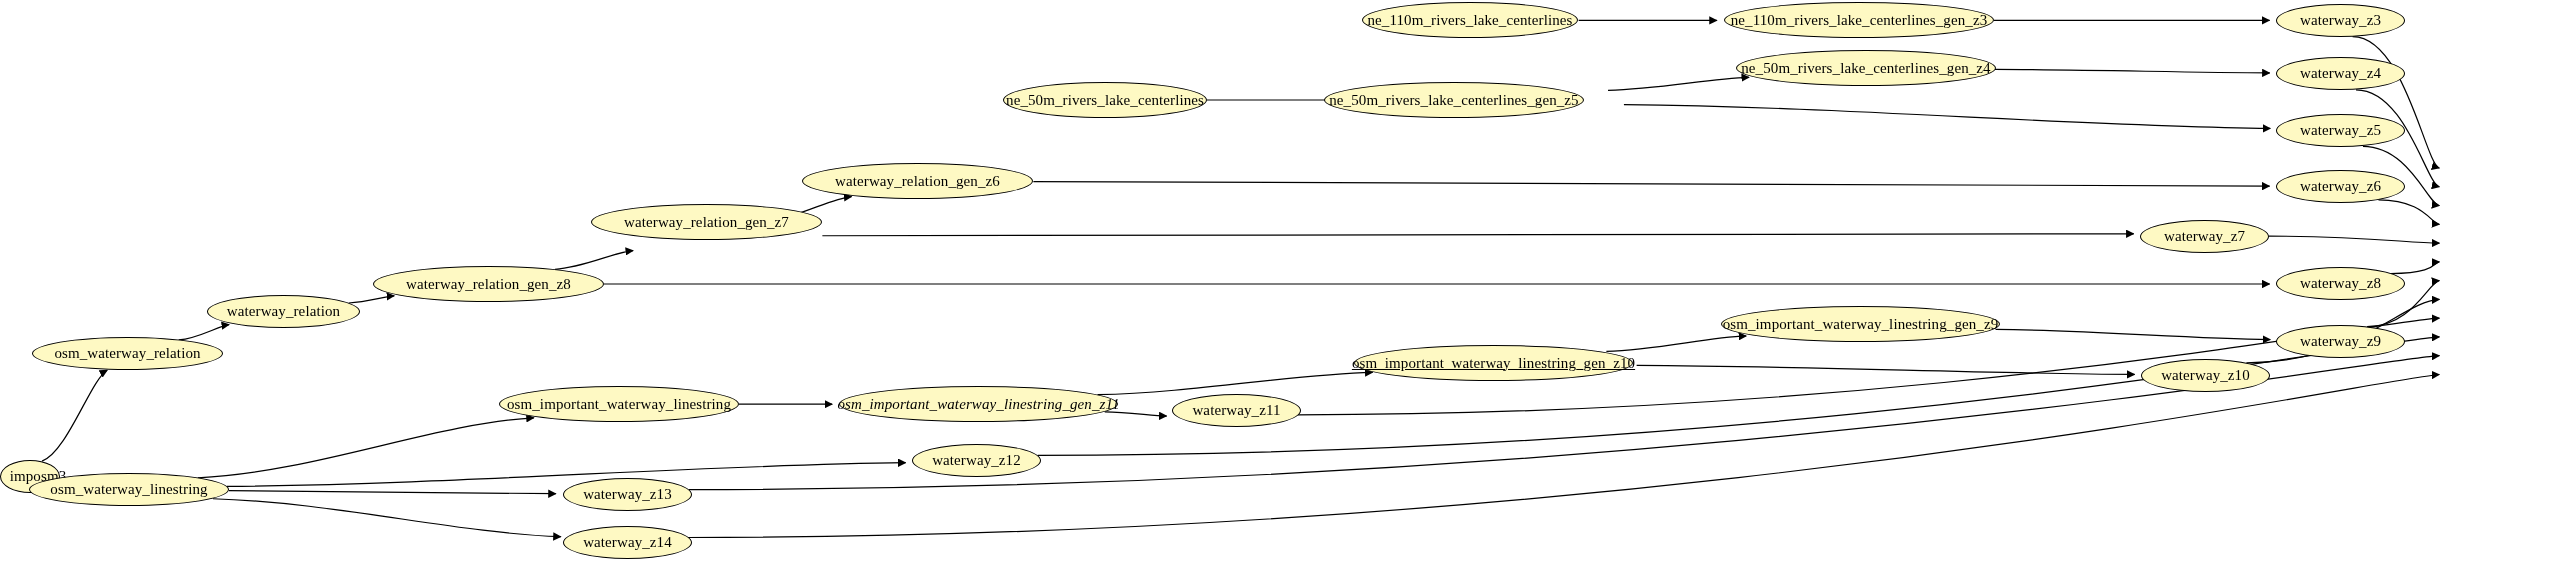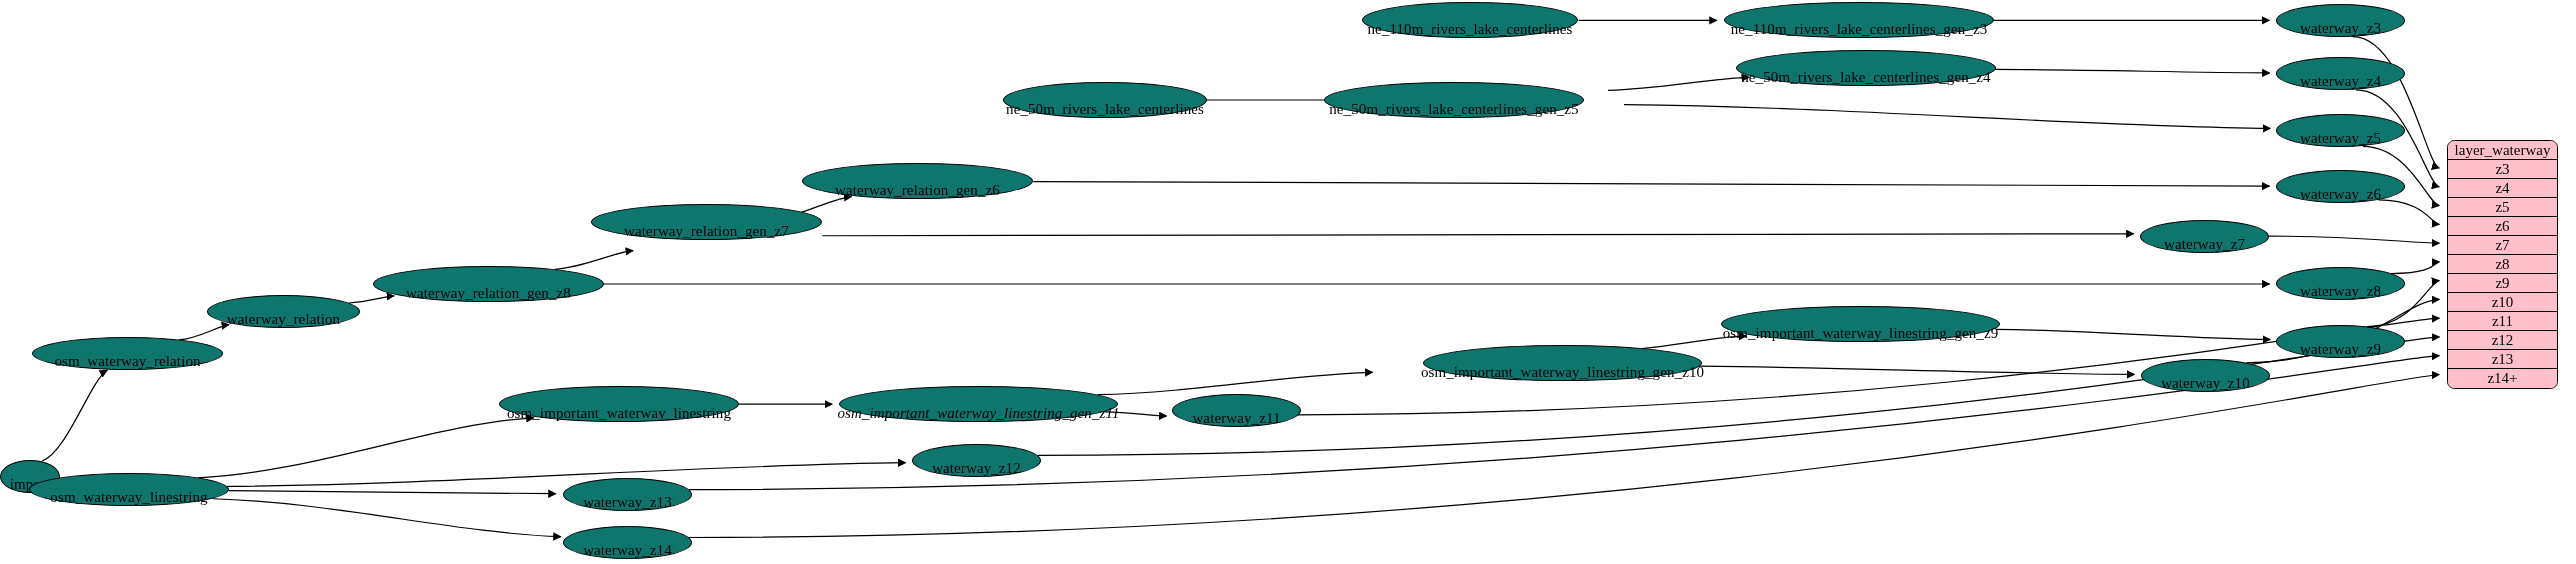--- a/index.html
+++ b/index.html
@@ -18,25 +18,25 @@
   #edge-layer {
     position: absolute;
     left: 0; top: 0;
     width: 2576px;
     height: 565px;
     pointer-events: none;
   }
   .node {
     position: absolute;
     display: flex;
-    align-items: flex-end;
+    align-items: center;
     justify-content: center;
     border: 1.1px solid #000000;
     border-radius: 50%;
-    background: #0f766e;
+    background: #fef9c3;
     box-sizing: border-box;
     white-space: nowrap;
     color: #000000;
     z-index: 2;
   }
   .node-label {
     font-size: 15px;
     line-height: 1;
     letter-spacing: 0.1px;
   }
@@ -152,21 +152,21 @@
       </div>
       <div class="node" style="left: 1736px; top: 50px; width: 260px; height: 36px;">
         <span class="node-label">ne_50m_rivers_lake_centerlines_gen_z4</span>
       </div>
       <div class="node" style="left: 499px; top: 386px; width: 240px; height: 36px;">
         <span class="node-label">osm_important_waterway_linestring</span>
       </div>
       <div class="node" style="left: 839px; top: 386px; width: 279px; height: 36px; font-style: italic;">
         <span class="node-label">osm_important_waterway_linestring_gen_z11</span>
       </div>
-      <div class="node" style="left: 1423px; top: 345px; width: 279px; height: 36px;">
+      <div class="node" style="left: 1354px; top: 345px; width: 279px; height: 36px; text-decoration: underline;">
         <span class="node-label">osm_important_waterway_linestring_gen_z10</span>
       </div>
       <div class="node" style="left: 1721px; top: 306px; width: 279px; height: 36px;">
         <span class="node-label">osm_important_waterway_linestring_gen_z9</span>
       </div>
       <div class="node" style="left: 2276px; top: 3.8px; width: 129px; height: 33px;">
         <span class="node-label">waterway_z3</span>
       </div>
       <div class="node" style="left: 2276px; top: 57px; width: 129px; height: 33px;">
         <span class="node-label">waterway_z4</span>
@@ -196,30 +196,15 @@
         <span class="node-label">waterway_z12</span>
       </div>
       <div class="node" style="left: 563px; top: 478px; width: 129px; height: 33px;">
         <span class="node-label">waterway_z13</span>
       </div>
       <div class="node" style="left: 563px; top: 526px; width: 129px; height: 33px;">
         <span class="node-label">waterway_z14</span>
       </div>
     </div>
 
-  <div id="record-table" style="left: 2447px; top: 140px; width: 111px;">
-    <div class="rec-row rec-head" style="height: 19px; border-bottom: 1.1px solid rgb(0, 0, 0);">layer_waterway</div>
-  <div class="rec-row" style="height: 19px;">z3</div>
-      <div class="rec-row" style="height: 19px;">z4</div>
-      <div class="rec-row" style="height: 19px;">z5</div>
-      <div class="rec-row" style="height: 19px;">z6</div>
-      <div class="rec-row" style="height: 19px;">z7</div>
-      <div class="rec-row" style="height: 19px;">z8</div>
-      <div class="rec-row" style="height: 19px;">z9</div>
-      <div class="rec-row" style="height: 19px;">z10</div>
-      <div class="rec-row" style="height: 19px;">z11</div>
-      <div class="rec-row" style="height: 19px;">z12</div>
-      <div class="rec-row" style="height: 19px;">z13</div>
-      <div class="rec-row" style="height: 19px;">z14+</div>
-    </div>
 
 </div>
 
 
 </body></html>

